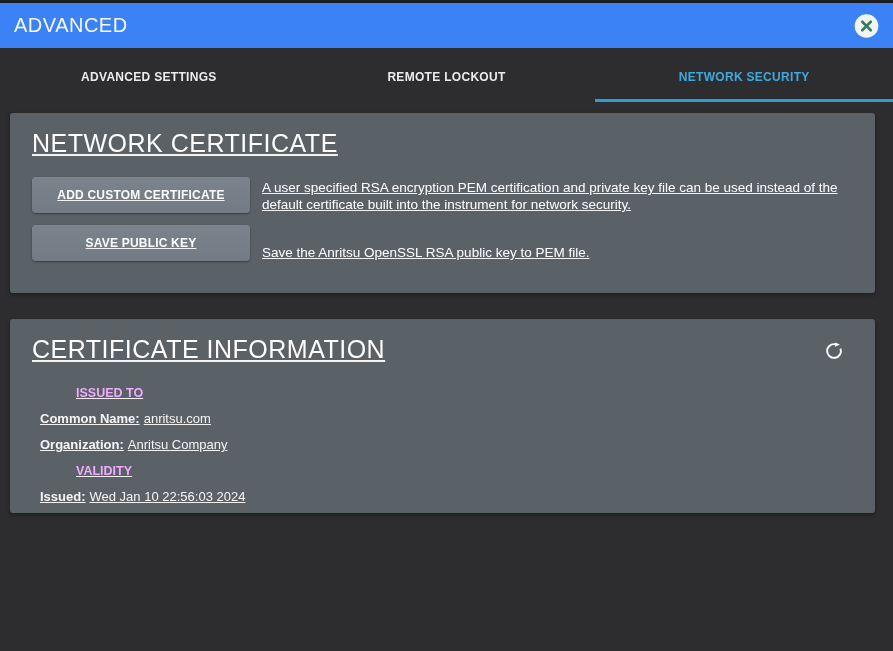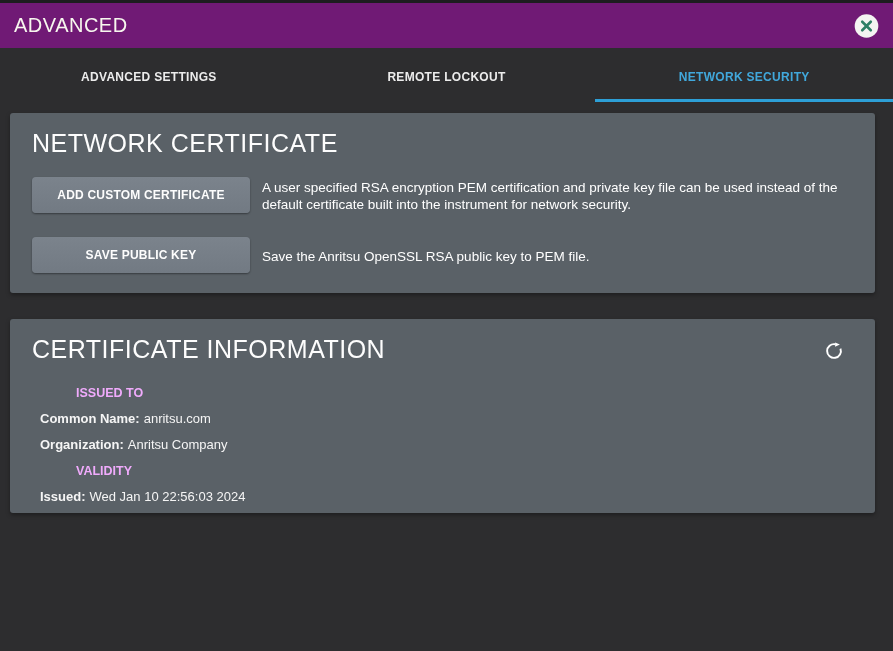--- a/index.html
+++ b/index.html
@@ -8,21 +8,21 @@
     background: #2d2d2f;
     font-family: "Liberation Sans", sans-serif;
     color: #f2f2f2;
     overflow: hidden;
   }
   .window { width: 893px; height: 651px; position: relative; }
 
   
   .header {
     height: 48px;
-    background: #701a75;
+    background: #3b82f6;
     border-top: 3px solid #1d1d1f;
     display: flex;
     align-items: center;
     padding: 0 14px;
     position: relative;
   }
   .header h1 {
     font-size: 20px;
     font-weight: 400;
     letter-spacing: 0.5px;
@@ -66,20 +66,21 @@
   }
 
   
   .panel {
     width: 865px;
     margin-left: 10px;
     background: #5a6167;
     border-radius: 3px;
     box-shadow: 0 2px 4px rgba(0,0,0,0.35);
     padding: 15px 22px;
+    text-decoration: underline;
   }
   .panel-cert { margin-top: 11px; height: 180px; }
   .panel-info { margin-top: 26px; height: 194px; }
   .panel h2 {
     font-size: 25px;
     font-weight: 400;
     letter-spacing: 0.5px;
     color: #fdfdfd;
     line-height: 30px;
   }
@@ -94,24 +95,24 @@
     padding: 0;
     margin-top: 6px;
     margin-right: 8px;
     cursor: pointer;
     line-height: 0;
   }
 
   
   .cert-row {
     display: flex;
-    align-items: center;
+    align-items: flex-end;
     margin-top: 18px;
   }
-  .cert-row + .cert-row { margin-top: 24px; }
+  .cert-row + .cert-row { margin-top: 12px; }
   .panel-cert h2 { margin-bottom: 14px; }
   .gray-btn {
     width: 218px;
     height: 36px;
     flex: 0 0 218px;
     border: none;
     border-radius: 4px;
     background: linear-gradient(#7b838c, #727a83);
     box-shadow: 0 1px 2px rgba(0,0,0,0.4);
     color: #fdfdfd;

